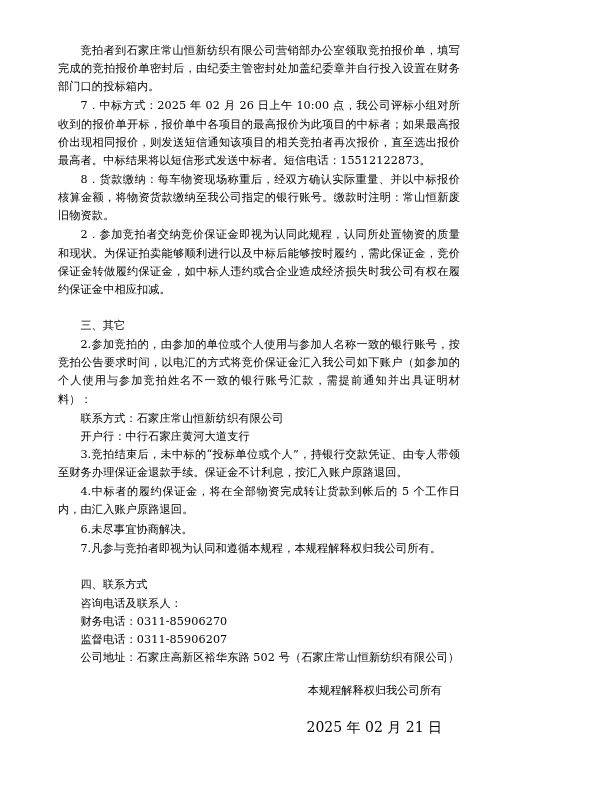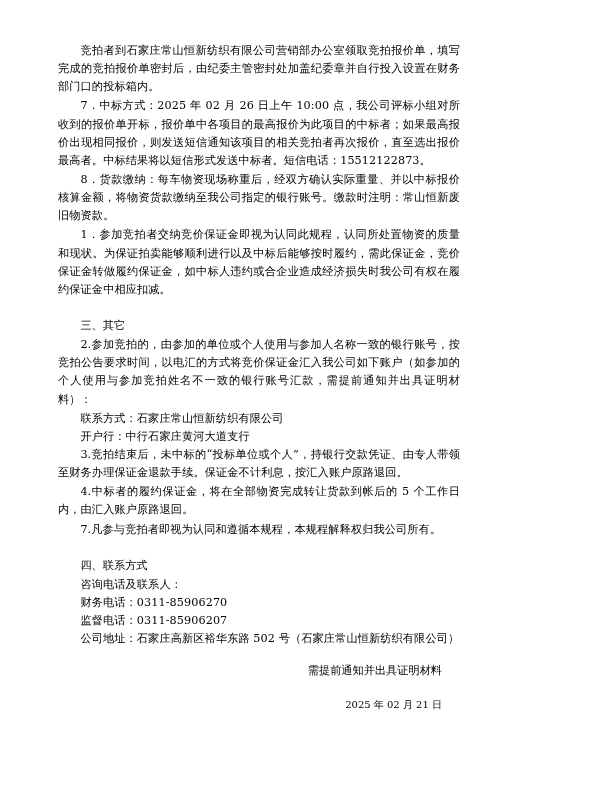--- a/index.html
+++ b/index.html
@@ -44,55 +44,56 @@
   .sig-block {
     margin-top: 14px;
   }
   .sig-line {
     font-size: 11.2px;
     line-height: 1.62;
     text-align: right;
     padding-right: 18px;
   }
   .date-line {
-    font-size: 10px;
+    font-size: 14px;
     line-height: 1.62;
     text-align: right;
     padding-right: 18px;
     margin-top: 16px;
   }
 </style>
 </head>
 <body>
 
 <div id="page">
 
   <div>
     <p class="para indent2">竞拍者到石家庄常山恒新纺织有限公司营销部办公室领取竞拍报价单，填写完成的竞拍报价单密封后，由纪委主管密封处加盖纪委章并自行投入设置在财务部门口的投标箱内。</p>
     <p class="para indent2">7．中标方式：2025 年 02 月 26 日上午 10:00 点，我公司评标小组对所收到的报价单开标，报价单中各项目的最高报价为此项目的中标者；如果最高报价出现相同报价，则发送短信通知该项目的相关竞拍者再次报价，直至选出报价最高者。中标结果将以短信形式发送中标者。短信电话：15512122873。</p>
     <p class="para indent2">8．货款缴纳：每车物资现场称重后，经双方确认实际重量、并以中标报价核算金额，将物资货款缴纳至我公司指定的银行账号。缴款时注明：常山恒新废旧物资款。</p>
-    <p class="para indent2">1．参加竞拍者交纳竞价保证金即视为认同此规程，认同所处置物资的质量和现状。为保证拍卖能够顺利进行以及中标后能够按时履约，需此保证金，竞价保证金转做履约保证金，如中标人违约或合企业造成经济损失时我公司有权在履约保证金中相应扣减。</p>
+    <p class="para indent2">2．参加竞拍者交纳竞价保证金即视为认同此规程，认同所处置物资的质量和现状。为保证拍卖能够顺利进行以及中标后能够按时履约，需此保证金，竞价保证金转做履约保证金，如中标人违约或合企业造成经济损失时我公司有权在履约保证金中相应扣减。</p>
 
     <p class="section-head">三、其它</p>
 
     <p class="para indent2">2.参加竞拍的，由参加的单位或个人使用与参加人名称一致的银行账号，按竞拍公告要求时间，以电汇的方式将竞价保证金汇入我公司如下账户（如参加的个人使用与参加竞拍姓名不一致的银行账号汇款，需提前通知并出具证明材料）：</p>
 
     <p class="para indent2 tight">联系方式：石家庄常山恒新纺织有限公司</p>
     <p class="para indent2 tight">开户行：中行石家庄黄河大道支行</p>
 
     <p class="para indent2">3.竞拍结束后，未中标的“投标单位或个人”，持银行交款凭证、由专人带领至财务办理保证金退款手续。保证金不计利息，按汇入账户原路退回。</p>
     <p class="para indent2">4.中标者的履约保证金，将在全部物资完成转让货款到帐后的 5 个工作日内，由汇入账户原路退回。</p>
+    <p class="para indent2">6.未尽事宜协商解决。</p>
     <p class="para indent2">7.凡参与竞拍者即视为认同和遵循本规程，本规程解释权归我公司所有。</p>
 
     <p class="section-head">四、联系方式</p>
 
     <p class="para indent2 tight">咨询电话及联系人：</p>
     <p class="para indent2 tight">财务电话：0311-85906270</p>
     <p class="para indent2 tight">监督电话：0311-85906207</p>
     <p class="para indent2 tight">公司地址：石家庄高新区裕华东路 502 号（石家庄常山恒新纺织有限公司）</p>
   </div>
 
   <div class="sig-block">
-    <p class="sig-line">需提前通知并出具证明材料</p>
+    <p class="sig-line">本规程解释权归我公司所有</p>
     <p class="date-line">2025 年 02 月 21 日</p>
   </div>
 
 </div>
 
 </body></html>

